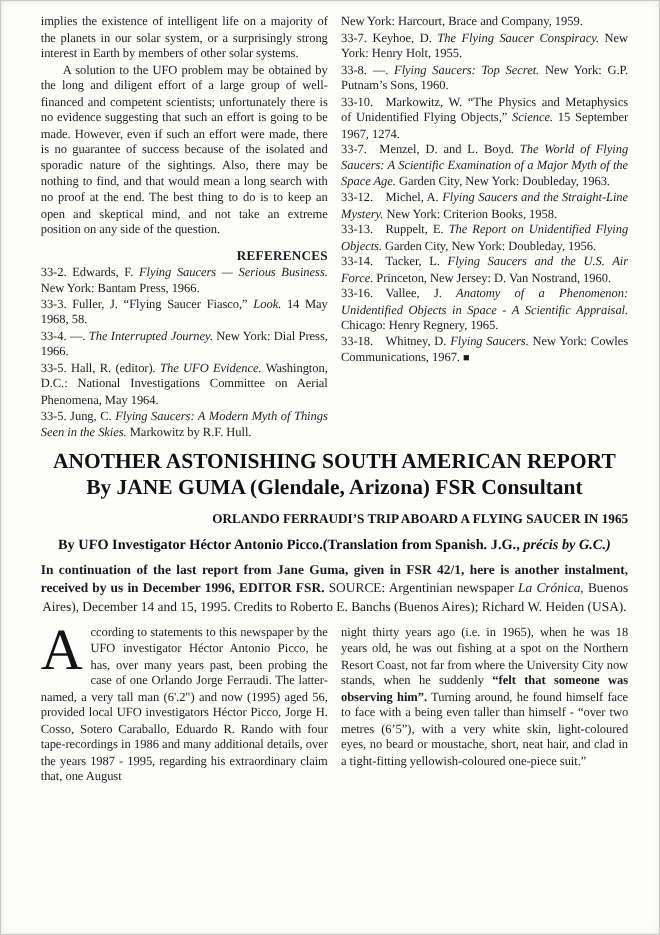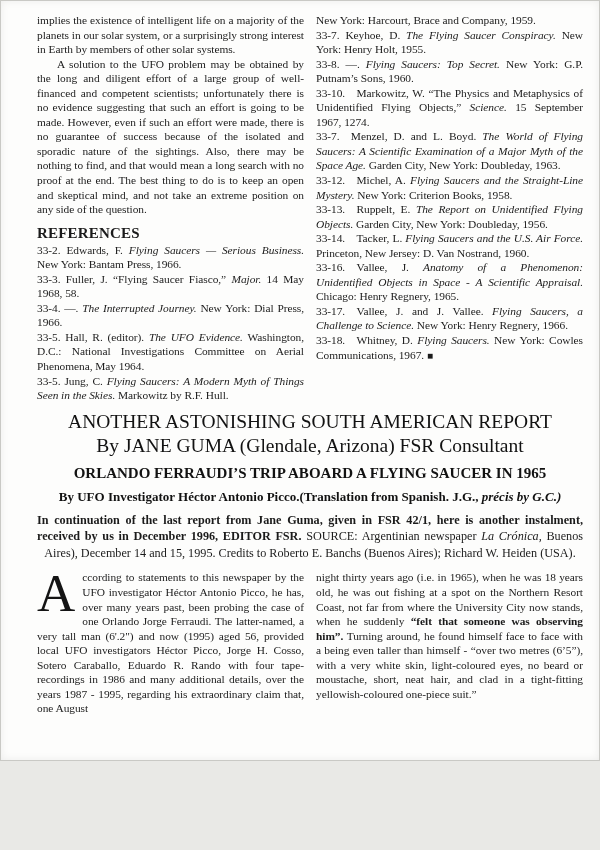--- a/index.html
+++ b/index.html
@@ -1,49 +1,49 @@
 <!DOCTYPE html>
 <html><head>
 <meta charset="utf-8">
 <style>
   html,body{margin:0;padding:0;background:#e9e9e6;}
   .page{
     position:relative;
-    width:600px;height:761px;
+    width:600px;height:850px;
     box-sizing:border-box;
     background:#fdfdfc;
     border:1px solid #c9c9c5;
     box-shadow:inset 0 0 8px rgba(0,0,0,0.07);
-    padding:12px 16px 0 36px;
+    padding:12px 28px 0 36px;
     font-family:"Liberation Serif", serif;
     color:#1b1b1b;
     overflow:hidden;
   }
   .two-col{display:grid;grid-template-columns:1fr 1fr;column-gap:12px;}
   .col{min-width:0;}
   .para{
     margin:0;
     font-size:11.4px;
     line-height:14.55px;
     text-align:justify;
     letter-spacing:-0.05px;
   }
   .para.indent{text-indent:20px;}
   .it{font-style:italic;}
   .bd{font-weight:bold;margin-top:46px;}
   .refs-heading{
     margin:8px 0 1px 0;
-    font-size:15px;
+    font-size:12px;
     font-weight:bold;
-    text-align:left;
+    text-align:right;
     letter-spacing:0.2px;
   }
   .headline{text-align:center;margin-top:7px;}
-  .headline .t1{margin:0;font-size:19.5px;line-height:24px;font-weight:normal;color:#121212;}
-  .headline .sub{margin:7px 0 0 0;font-size:15px;line-height:17px;font-weight:bold;color:#121212;}
+  .headline .t1{margin:0;font-size:19.5px;line-height:24px;font-weight:bold;color:#121212;}
+  .headline .sub{margin:7px 0 0 0;font-size:12px;line-height:17px;font-weight:bold;color:#121212;text-align:right;}
   .headline .byline{margin:7px 0 0 0;font-size:13px;line-height:15px;font-weight:bold;color:#121212;}
   .headline .intro{
     margin:8px 0 0 0;
     font-size:12.2px;
     line-height:16.6px;
     text-align:justify;
     text-align-last:center;
   }
   .bottom{margin-top:9px;}
   .dropcap{
@@ -62,38 +62,37 @@
 
   <section class="two-col">
     <div class="col">
       <div>
           <p class="para"><span>implies the existence of intelligent life on a majority of the planets in our solar system, or a surprisingly strong interest in Earth by members of other solar systems.</span></p>
           <p class="para indent"><span>A solution to the UFO problem may be obtained by the long and diligent effort of a large group of well-financed and competent scientists; unfortunately there is no evidence suggesting that such an effort is going to be made. However, even if such an effort were made, there is no guarantee of success because of the isolated and sporadic nature of the sightings. Also, there may be nothing to find, and that would mean a long search with no proof at the end. The best thing to do is to keep an open and skeptical mind, and not take an extreme position on any side of the question.</span></p>
         </div>
       <h3 class="refs-heading">REFERENCES</h3>
       <div>
           <p class="para"><span>33-2. Edwards, F. </span><span class="it">Flying Saucers — Serious Business.</span><span> New York: Bantam Press, 1966.</span></p>
-          <p class="para"><span>33-3. Fuller, J. “Flying Saucer Fiasco,” </span><span class="it">Major.</span><span> 14 May 1968, 58.</span></p>
+          <p class="para"><span>33-3. Fuller, J. “Flying Saucer Fiasco,” </span><span class="it">Look.</span><span> 14 May 1968, 58.</span></p>
           <p class="para"><span>33-4. —. </span><span class="it">The Interrupted Journey.</span><span> New York: Dial Press, 1966.</span></p>
           <p class="para"><span>33-5. Hall, R. (editor). </span><span class="it">The UFO Evidence.</span><span> Washington, D.C.: National Investigations Committee on Aerial Phenomena, May 1964.</span></p>
           <p class="para"><span>33-5. Jung, C. </span><span class="it">Flying Saucers: A Modern Myth of Things Seen in the Skies.</span><span> Markowitz by R.F. Hull.</span></p>
         </div>
     </div>
     <div class="col">
       <p class="para"><span>New York: Harcourt, Brace and Company, 1959.</span></p>
       <div>
           <p class="para"><span>33-7. Keyhoe, D. </span><span class="it">The Flying Saucer Conspiracy.</span><span> New York: Henry Holt, 1955.</span></p>
           <p class="para"><span>33-8. —. </span><span class="it">Flying Saucers: Top Secret.</span><span> New York: G.P. Putnam’s Sons, 1960.</span></p>
           <p class="para"><span>33-10. Markowitz, W. “The Physics and Metaphysics of Unidentified Flying Objects,” </span><span class="it">Science.</span><span> 15 September 1967, 1274.</span></p>
           <p class="para"><span>33-7. Menzel, D. and L. Boyd. </span><span class="it">The World of Flying Saucers: A Scientific Examination of a Major Myth of the Space Age.</span><span> Garden City, New York: Doubleday, 1963.</span></p>
           <p class="para"><span>33-12. Michel, A. </span><span class="it">Flying Saucers and the Straight-Line Mystery.</span><span> New York: Criterion Books, 1958.</span></p>
           <p class="para"><span>33-13. Ruppelt, E. </span><span class="it">The Report on Unidentified Flying Objects.</span><span> Garden City, New York: Doubleday, 1956.</span></p>
           <p class="para"><span>33-14. Tacker, L. </span><span class="it">Flying Saucers and the U.S. Air Force.</span><span> Princeton, New Jersey: D. Van Nostrand, 1960.</span></p>
           <p class="para"><span>33-16. Vallee, J. </span><span class="it">Anatomy of a Phenomenon: Unidentified Objects in Space - A Scientific Appraisal.</span><span> Chicago: Henry Regnery, 1965.</span></p>
-          <p class="para"><span>33-17. Vallee, J. and J. Vallee. </span><span class="it">Flying Saucers, a Challenge to Science.</span><span> New York: Henry Regnery, 1966.</span></p>
           <p class="para"><span>33-18. Whitney, D. </span><span class="it">Flying Saucers.</span><span> New York: Cowles Communications, 1967. </span><span class="endsq">■</span></p>
         </div>
     </div>
   </section>
 
   <section class="headline">
     <h1 class="t1">ANOTHER ASTONISHING SOUTH AMERICAN REPORT</h1>
     <h1 class="t1">By JANE GUMA (Glendale, Arizona) FSR Consultant</h1>
     <h2 class="sub">ORLANDO FERRAUDI’S TRIP ABOARD A FLYING SAUCER IN 1965</h2>
     <h3 class="byline"><span class="bd">By UFO Investigator Héctor Antonio Picco.(Translation from Spanish. J.G., </span><span class="it bd">précis by G.C.)</span></h3>

